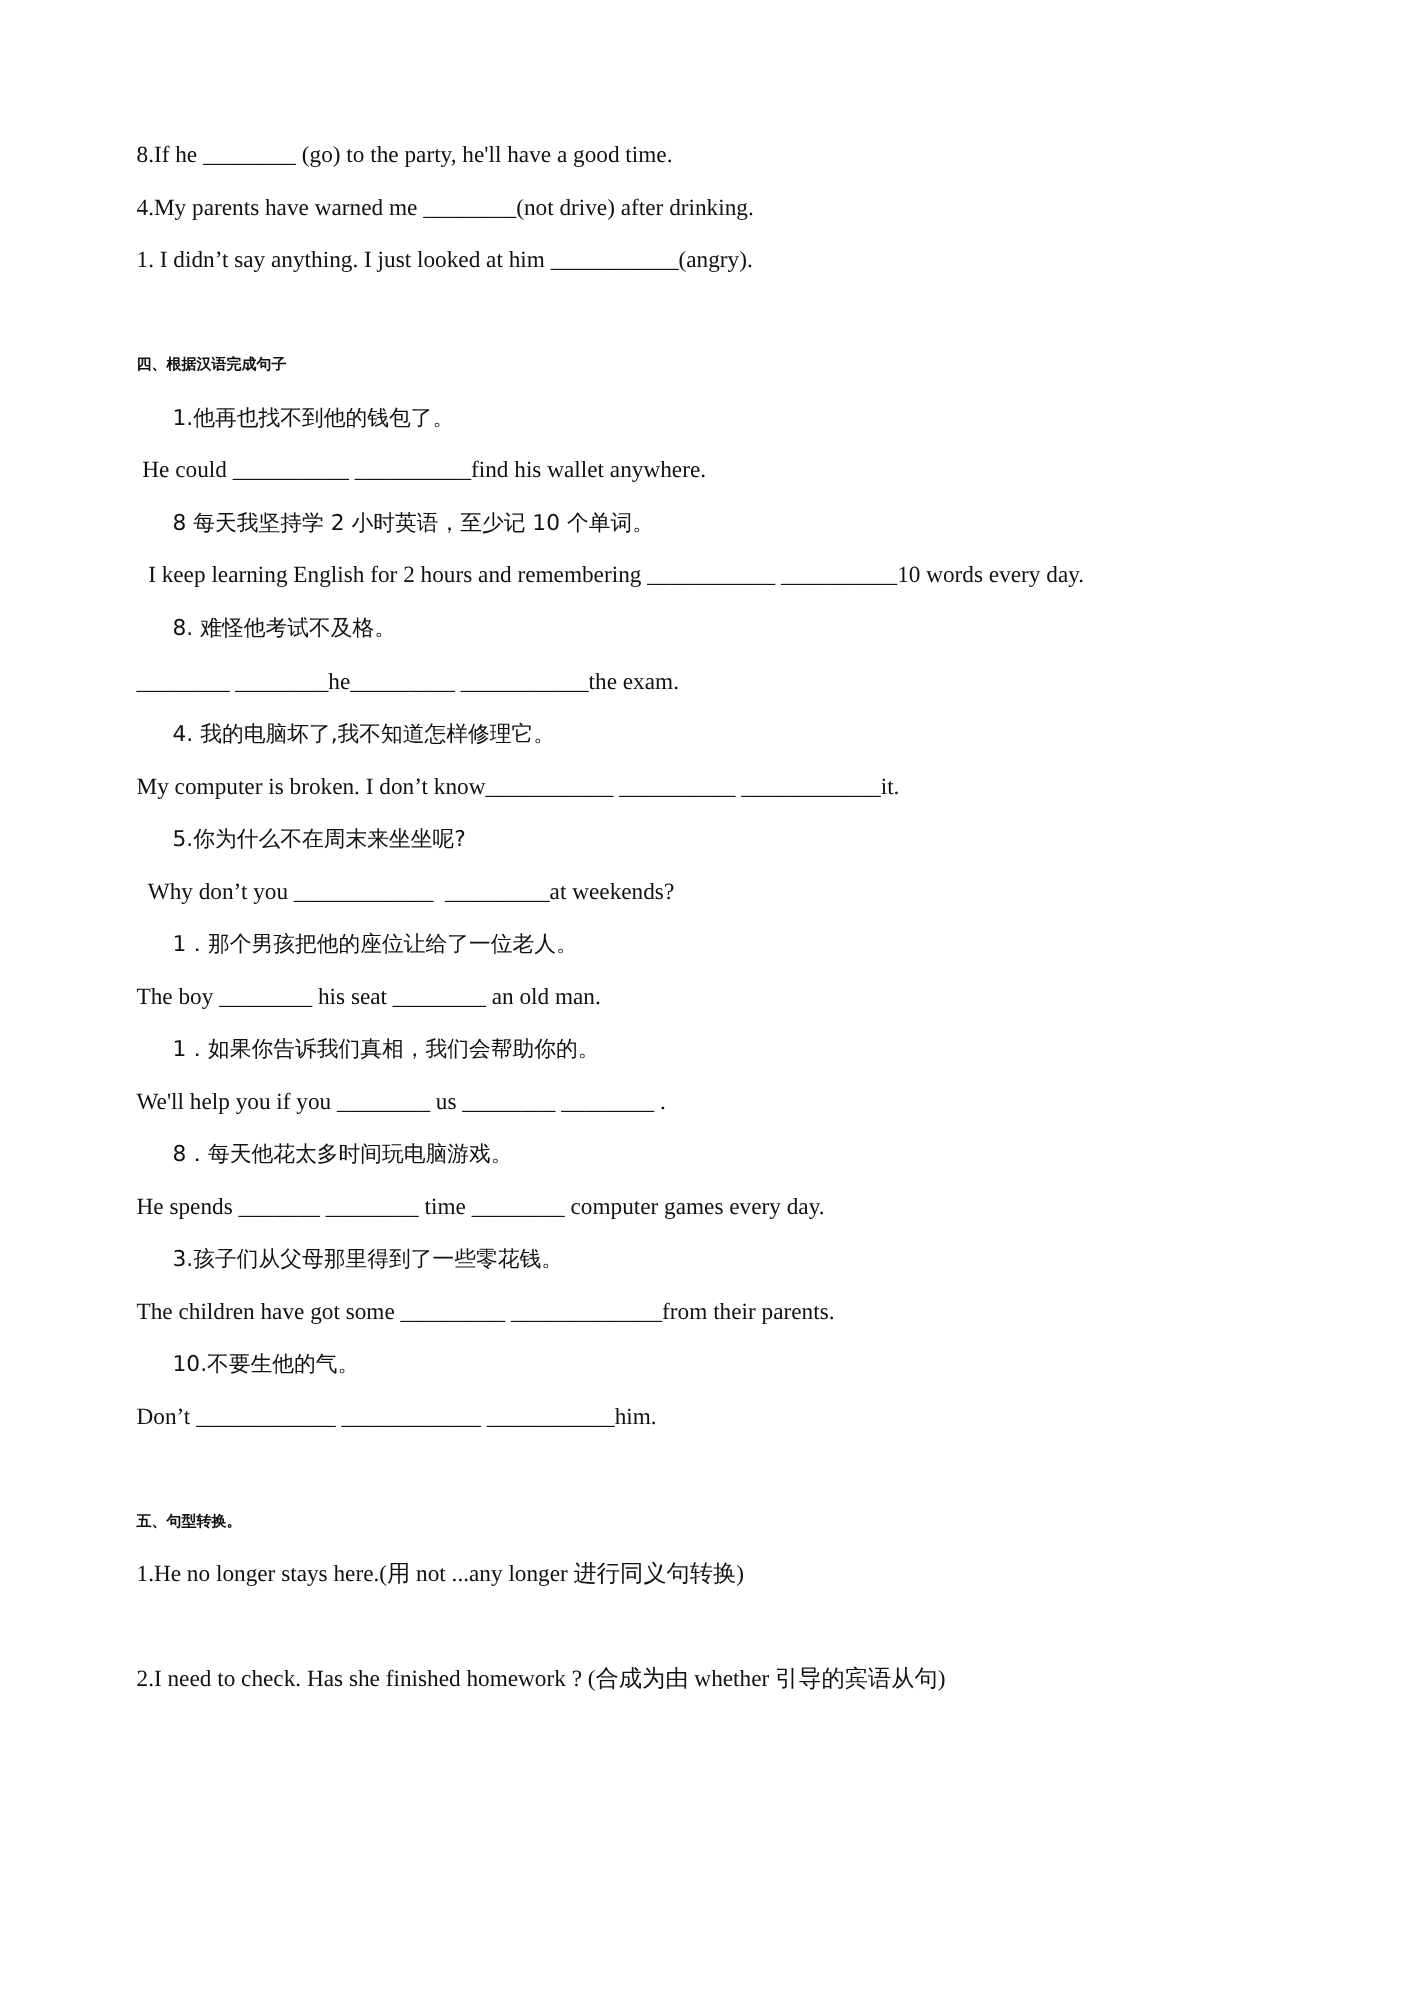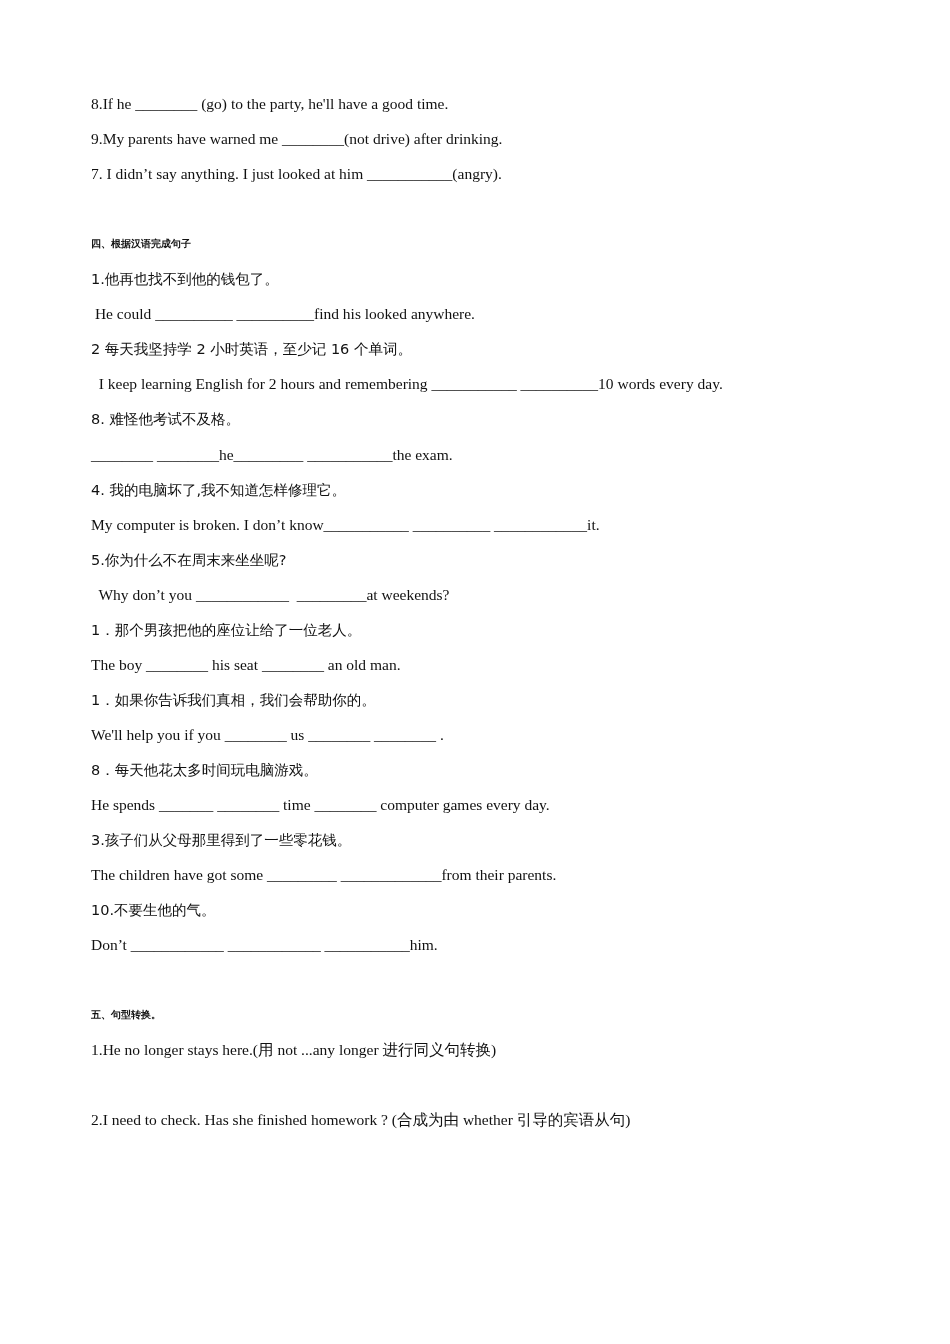--- a/index.html
+++ b/index.html
@@ -1,34 +1,34 @@
 <!DOCTYPE html>
 <html><head>
   <meta charset="utf-8">
   <style>
     html, body { margin: 0; padding: 0; background: #ffffff; }
     body { width: 950px; height: 1344px; position: relative; overflow: hidden;
       font-family: "Liberation Serif", "DejaVu Serif", serif; color: #111; font-size: 15.5px; }
     .line { position: absolute; left: 91px; white-space: pre; line-height: 20px; text-align: right; }
     .heading { font-family: "DejaVu Sans", "Liberation Sans", sans-serif; font-weight: bold; font-size: 10px; }
-    .cn { font-family: "DejaVu Sans", "Liberation Sans", sans-serif; font-size: 14.5px; }
+    .cn { font-family: "DejaVu Sans", "Liberation Sans", sans-serif; font-size: 14.5px; margin-left: 24px; }
   </style>
 </head>
 <body>
 
 <div>
   <div class="line" style="top:94px">8.If he ________ (go) to the party, he'll have a good time.</div>
-  <div class="line" style="top:129px">9.My parents have warned me ________(not drive) after drinking.</div>
-  <div class="line" style="top:164px">7. I didn’t say anything. I just looked at him ___________(angry).</div>
+  <div class="line" style="top:129px">4.My parents have warned me ________(not drive) after drinking.</div>
+  <div class="line" style="top:164px">1. I didn’t say anything. I just looked at him ___________(angry).</div>
 
   <div class="line heading" style="top:234px">四、根据汉语完成句子</div>
 
   <div class="line cn" style="top:269px">1.他再也找不到他的钱包了。</div>
-  <div class="line" style="top:304px"> He could __________ __________find his looked anywhere.</div>
-  <div class="line cn" style="top:339px">2 每天我坚持学 2 小时英语，至少记 16 个单词。</div>
+  <div class="line" style="top:304px"> He could __________ __________find his wallet anywhere.</div>
+  <div class="line cn" style="top:339px">8 每天我坚持学 2 小时英语，至少记 10 个单词。</div>
   <div class="line" style="top:374px">  I keep learning English for 2 hours and remembering ___________ __________10 words every day.</div>
   <div class="line cn" style="top:409px">8. 难怪他考试不及格。</div>
   <div class="line" style="top:445px">________ ________he_________ ___________the exam.</div>
   <div class="line cn" style="top:480px">4. 我的电脑坏了,我不知道怎样修理它。</div>
   <div class="line" style="top:515px">My computer is broken. I don’t know___________ __________ ____________it.</div>
   <div class="line cn" style="top:550px">5.你为什么不在周末来坐坐呢?</div>
   <div class="line" style="top:585px">  Why don’t you ____________  _________at weekends?</div>
   <div class="line cn" style="top:620px">1．那个男孩把他的座位让给了一位老人。</div>
   <div class="line" style="top:655px">The boy ________ his seat ________ an old man.</div>
   <div class="line cn" style="top:690px">1．如果你告诉我们真相，我们会帮助你的。</div>

